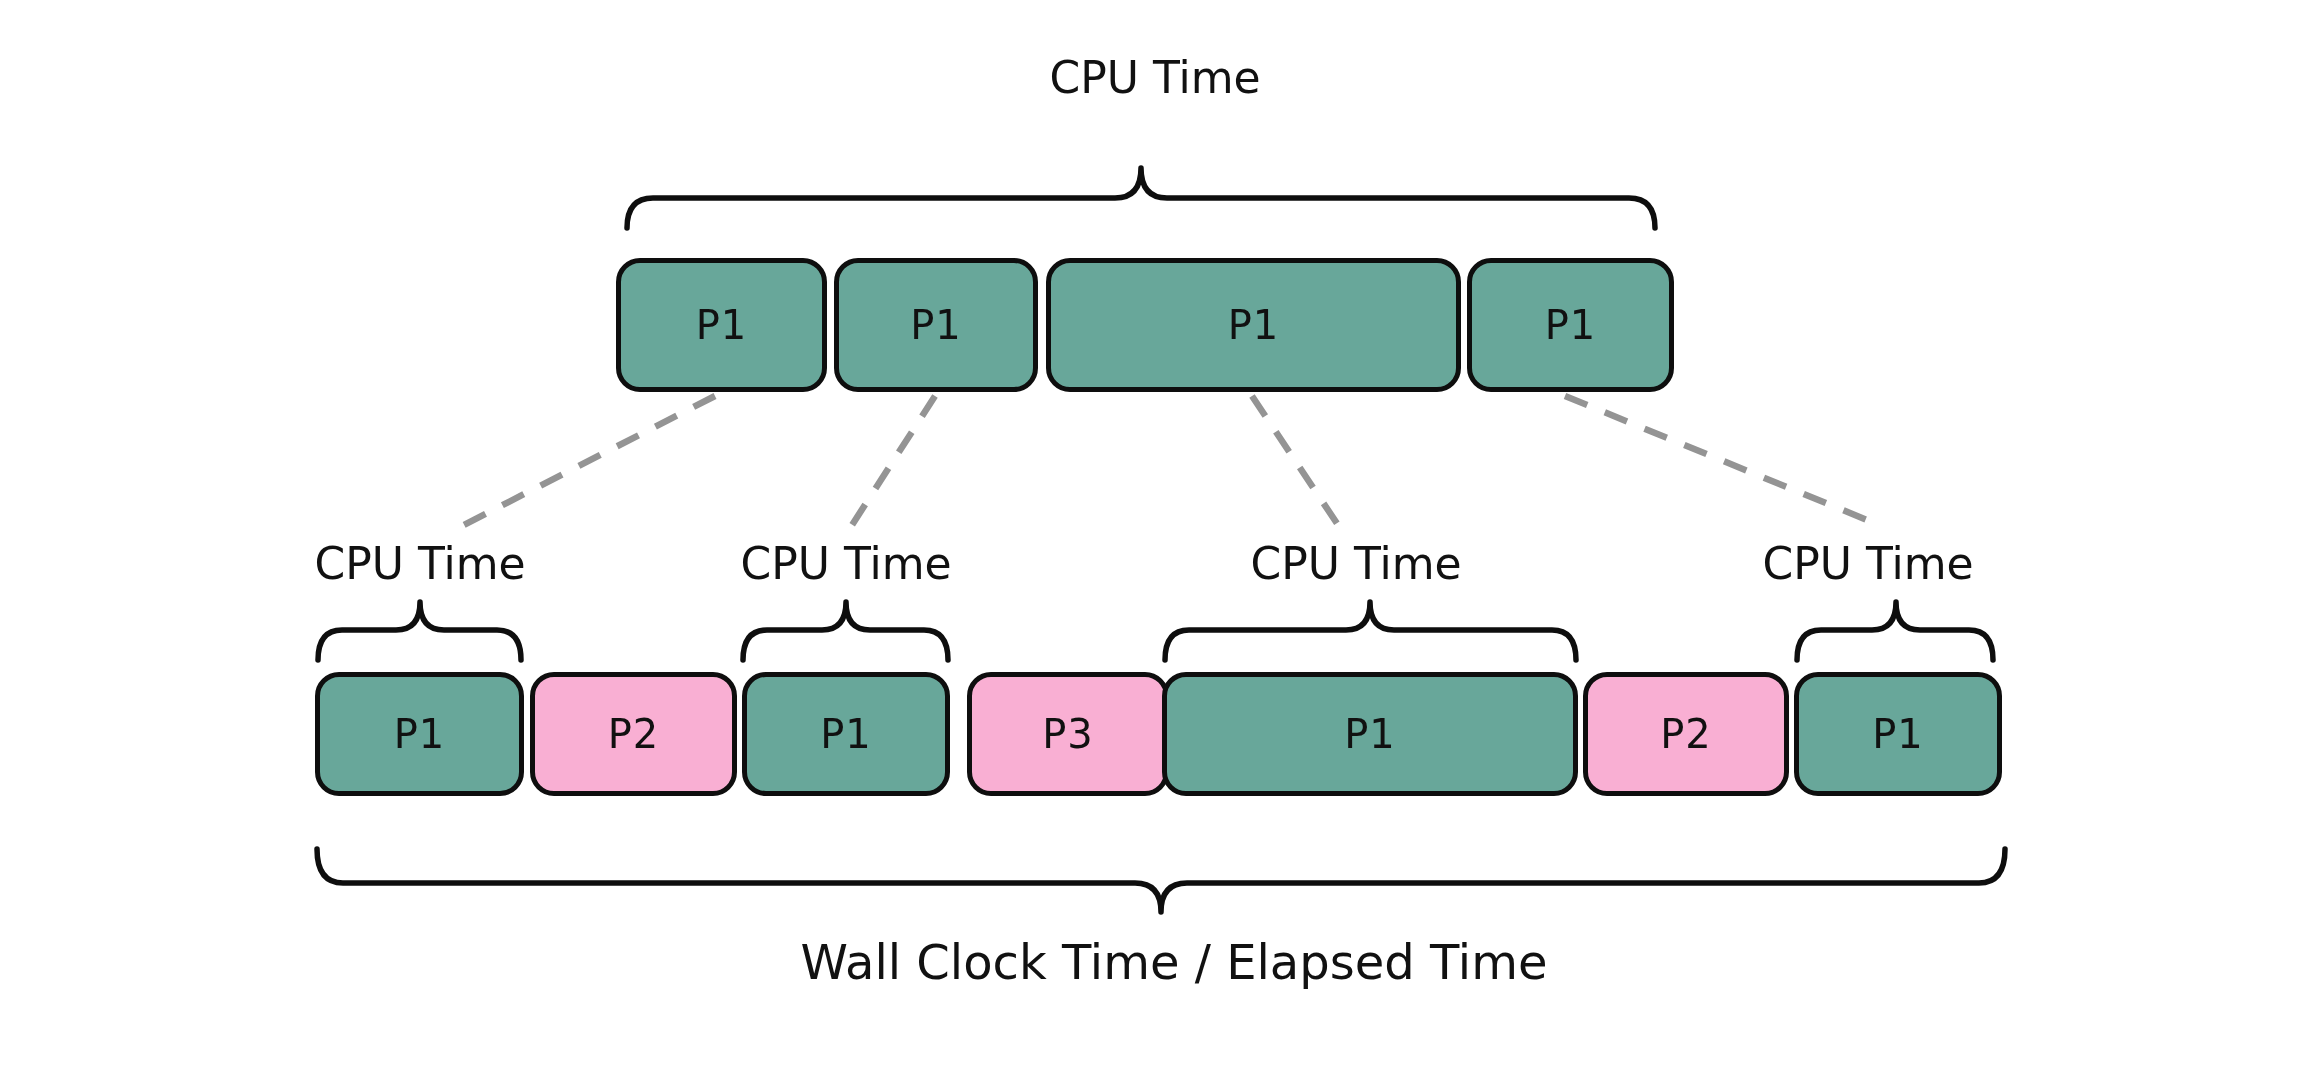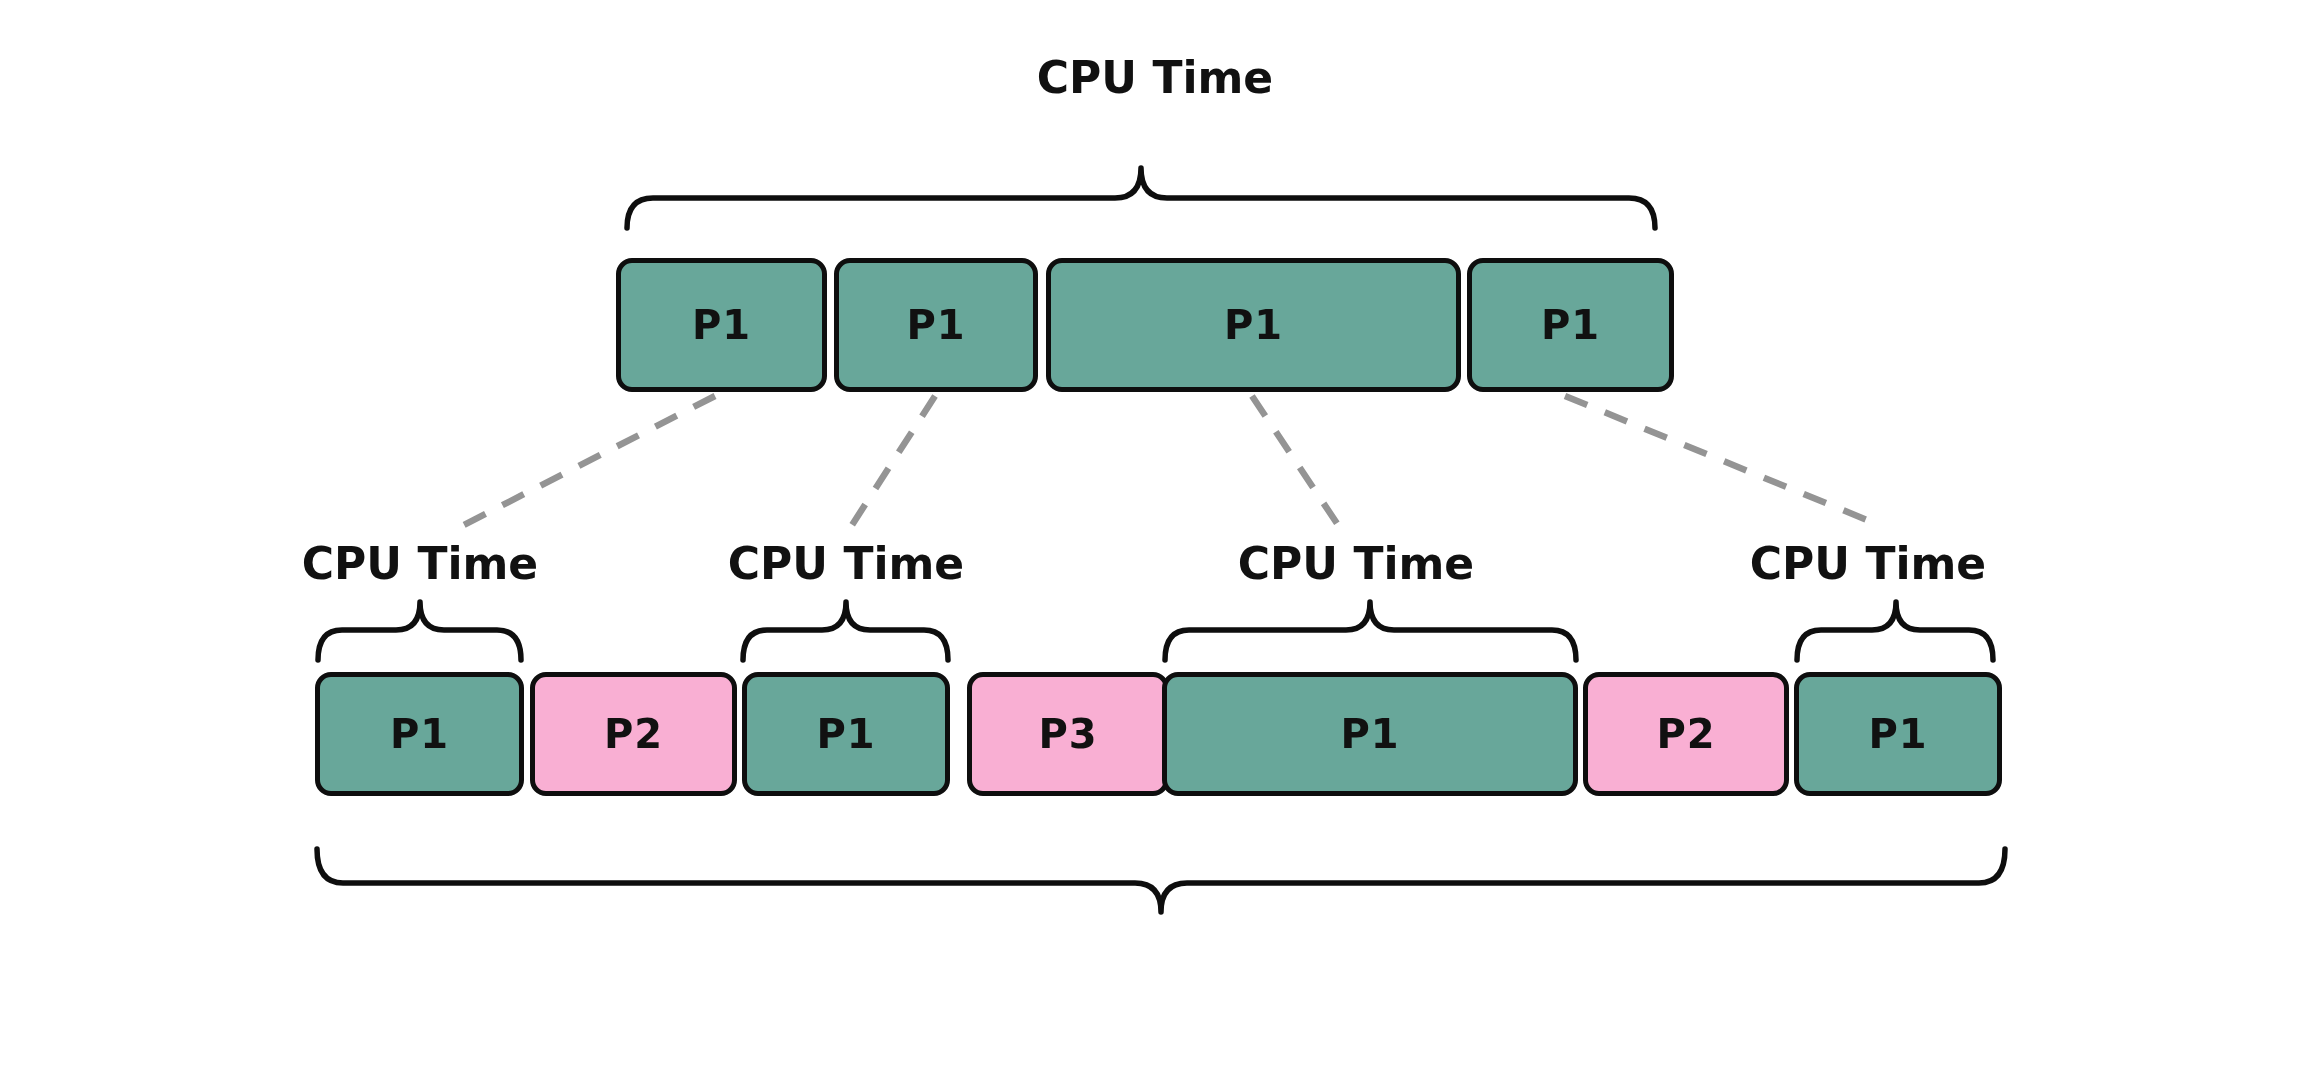--- a/index.html
+++ b/index.html
@@ -7,21 +7,20 @@
     padding: 0;
     background: var(--c-background, #ffffff);
     font-family: "DejaVu Sans", "Liberation Sans", sans-serif;
   }
   .canvas {
     position: relative;
     width: 2301px;
     height: 1083px;
     background: var(--c-background, #ffffff);
     overflow: hidden;
-    font-weight: bold;
   }
   .layer {
     position: absolute;
     left: 0; top: 0;
     width: 2301px;
     height: 1083px;
   }
   .brace {
     fill: none;
     stroke: var(--c-stroke, #0e0e0e);
@@ -33,21 +32,21 @@
     stroke: var(--c-connector, #949494);
     stroke-width: 6.5;
     stroke-dasharray: 24 19;
     stroke-linecap: butt;
     fill: none;
   }
   .block {
     position: absolute;
     box-sizing: border-box;
     border: 5px solid var(--c-stroke, #0e0e0e);
-    border-radius: 16px;
+    border-radius: 24px;
     display: flex;
     align-items: center;
     justify-content: center;
     font-size: 40px;
     color: var(--c-text, #111111);
     letter-spacing: 1px;
   }
   .block.cpu   { background: var(--c-green, #68a79a); }
   .block.other { background: var(--c-pink, #f9afd3); }
   .row-top .block    { top: 258px; height: 134px; }
@@ -101,14 +100,15 @@
   <div class="row-bottom">
     <div class="block cpu" style="left:315px;  width:209px;">P1</div>
     <div class="block other" style="left:530px;  width:207px;">P2</div>
     <div class="block cpu" style="left:742px;  width:208px;">P1</div>
     <div class="block other" style="left:955px;  width:202px;margin-left:12px;">P3</div>
     <div class="block cpu" style="left:1162px; width:416px;">P1</div>
     <div class="block other" style="left:1583px; width:206px;">P2</div>
     <div class="block cpu" style="left:1794px; width:208px;">P1</div>
   </div>
 
+  <div class="lbl lbl-wall" style="left:1174px; top:934px;">Wall Clock Time / Elapsed Time</div>
 
 </div>
 
 </body></html>

